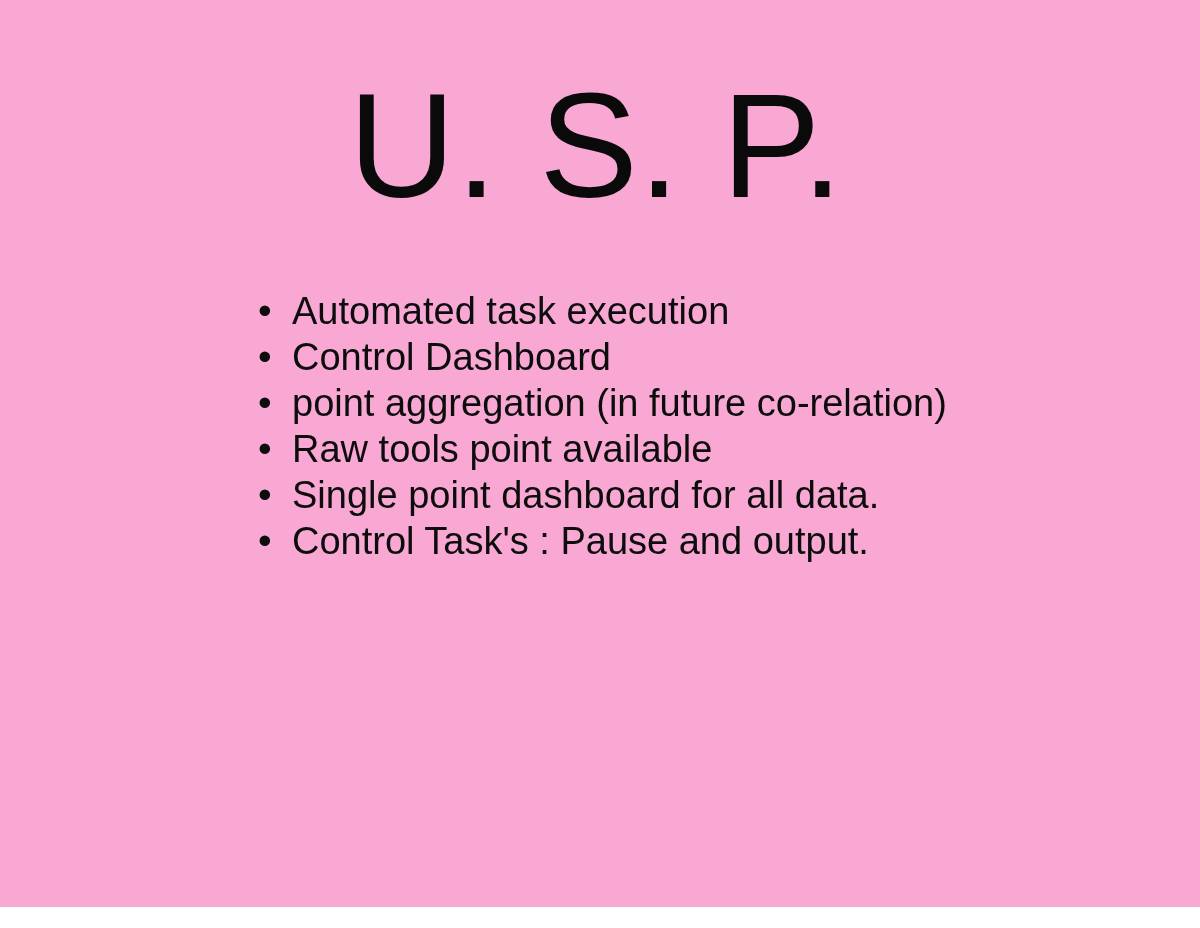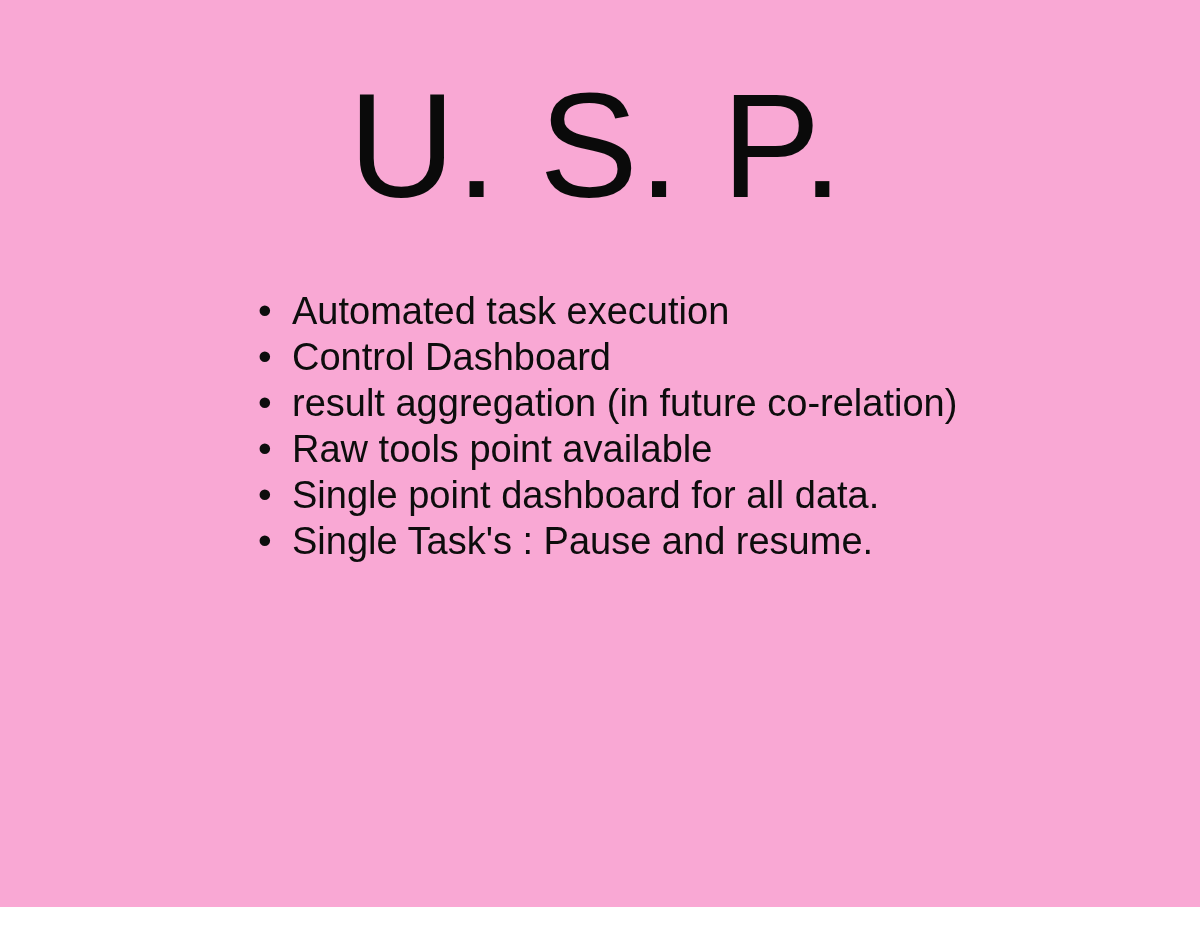--- a/index.html
+++ b/index.html
@@ -96,33 +96,33 @@
       <span class="bullet-text">Automated task execution</span>
     </li>
 
     <li class="bullet-item">
       <span class="bullet-marker">•</span>
       <span class="bullet-text">Control Dashboard</span>
     </li>
 
     <li class="bullet-item">
       <span class="bullet-marker">•</span>
-      <span class="bullet-text">result aggregation (in future co-relation)</span>
+      <span class="bullet-text">point aggregation (in future co-relation)</span>
     </li>
 
     <li class="bullet-item">
       <span class="bullet-marker">•</span>
       <span class="bullet-text">Raw tools point available</span>
     </li>
 
     <li class="bullet-item">
       <span class="bullet-marker">•</span>
       <span class="bullet-text">Single point dashboard for all data.</span>
     </li>
 
     <li class="bullet-item">
       <span class="bullet-marker">•</span>
-      <span class="bullet-text">Single Task's : Pause and resume.</span>
+      <span class="bullet-text">Control Task's : Pause and output.</span>
     </li>
 
   </ul>
 
 </div>
 
 </body></html>

